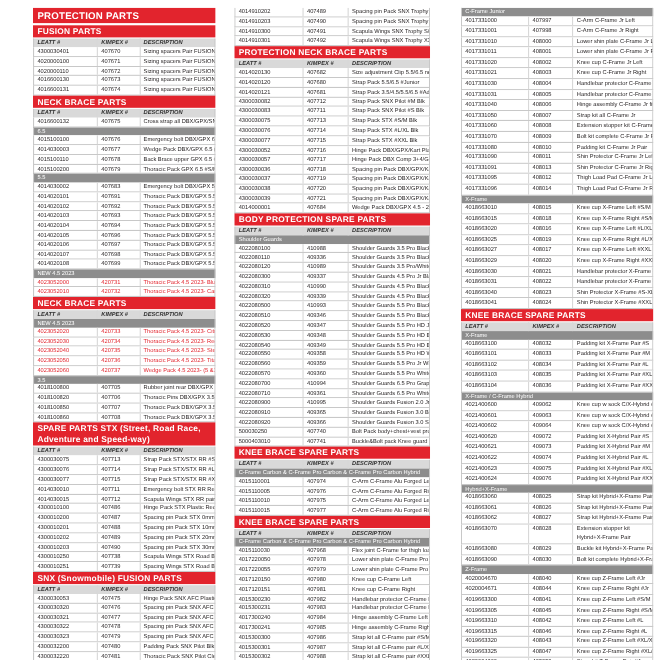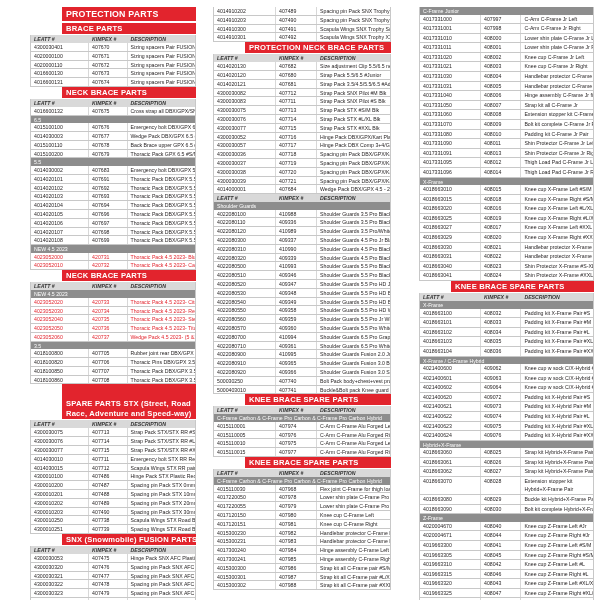--- a/index.html
+++ b/index.html
@@ -2,41 +2,41 @@
 <html><head>
 <meta charset="utf-8">
 <style>
   html,body{margin:0;padding:0;background:#ffffff;}
   body{width:600px;height:600px;font-family:"Liberation Sans",sans-serif;-webkit-font-smoothing:antialiased;}
   #catalog{position:relative;width:600px;height:600px;overflow:hidden;background:#fff;}
   .column{position:absolute;top:7px;overflow:hidden;}
   .col-0{left:30px;width:166px;}
   .col-1{left:213px;width:178px;}
   .col-2{left:419px;width:175px;}
-  .banner{background:#e2242d;color:#fff;font-weight:bold;font-size:7.6px;height:11px;line-height:11.5px;padding-left:4px;margin-bottom:1px;letter-spacing:.2px;overflow:hidden;white-space:nowrap;margin-left:32px;}
+  .banner{background:#e2242d;color:#fff;font-weight:bold;font-size:7.6px;height:11px;line-height:11.5px;padding-left:4px;margin-bottom:1px;letter-spacing:.2px;overflow:hidden;white-space:nowrap;}
   .banner.large{height:14px;line-height:14.5px;font-size:8.8px;margin-bottom:2px;}
-  .banner.twoline{height:20px;line-height:9.8px;padding-top:15px;white-space:normal;}
+  .banner.twoline{height:20px;line-height:9.8px;padding-top:1px;white-space:normal;}
   .colhead{display:flex;background:#d9d9d9;height:8px;line-height:8.6px;font-size:5.2px;font-weight:bold;font-style:italic;color:#333;border-left:.5px solid #c8c8c8;border-right:.5px solid #c8c8c8;}
   .sub{background:#8d8d8d;color:#fff;font-size:5.2px;height:7.5px;line-height:8px;padding-left:3px;overflow:hidden;white-space:nowrap;border-left:.5px solid #c8c8c8;border-right:.5px solid #c8c8c8;}
   .row{display:flex;height:7.8px;line-height:8.3px;font-size:5.2px;color:#231f20;background:#fff;border-bottom:.5px solid #c8c8c8;border-left:.5px solid #c8c8c8;border-right:.5px solid #c8c8c8;}
   .col-2 .row{height:8.6px;line-height:9.1px;}
   .row.tall,.col-2 .row.tall{height:17px;}
   .row.tall .cd{white-space:normal;line-height:8.4px;}
   .cl{width:33%;padding-left:3px;border-right:.5px solid #d8d8d8;overflow:hidden;white-space:nowrap;}
   .ck{width:21%;padding-left:3px;border-right:.5px solid #d8d8d8;overflow:hidden;white-space:nowrap;}
   .cd{flex:1;padding-left:3px;overflow:hidden;white-space:nowrap;}
   .row.red{color:#e2242d;}
 </style>
 </head>
 <body>
 
 <div id="catalog">
     <div class="column col-0">
       <div class="banner large">PROTECTION PARTS</div>
-      <div class="banner">BRACE PARTS</div>
+      <div class="banner">FUSION PARTS</div>
       <div class="colhead">
         <span class="cl">LEATT #</span>
         <span class="ck">KIMPEX #</span>
         <span class="cd">DESCRIPTION</span>
       </div>
       <div class="row">
         <span class="cl">4300030401</span>
         <span class="ck">407670</span>
         <span class="cd">Sizing spacers Pair FUSION 2.0 Jr 2018- #S/M+L/XL</span>
       </div>
@@ -405,20 +405,21 @@
       <div class="row">
         <span class="cl">4300030039</span>
         <span class="ck">407721</span>
         <span class="cd">Spacing pin Pack DBX/GPX/Kart/4.5 30mm</span>
       </div>
       <div class="row">
         <span class="cl">4014000001</span>
         <span class="ck">407684</span>
         <span class="cd">Wedge Pack DBX/GPX 4.5 - 2022/5.5 (0.5.10.15)</span>
       </div>
+      <div class="banner">BODY PROTECTION SPARE PARTS</div>
       <div class="colhead">
         <span class="cl">LEATT #</span>
         <span class="ck">KIMPEX #</span>
         <span class="cd">DESCRIPTION</span>
       </div>
       <div class="sub">Shoulder Guards</div>
       <div class="row">
         <span class="cl">4022080100</span>
         <span class="ck">410988</span>
         <span class="cd">Shoulder Guards 3.5 Pro Black Pair</span>

